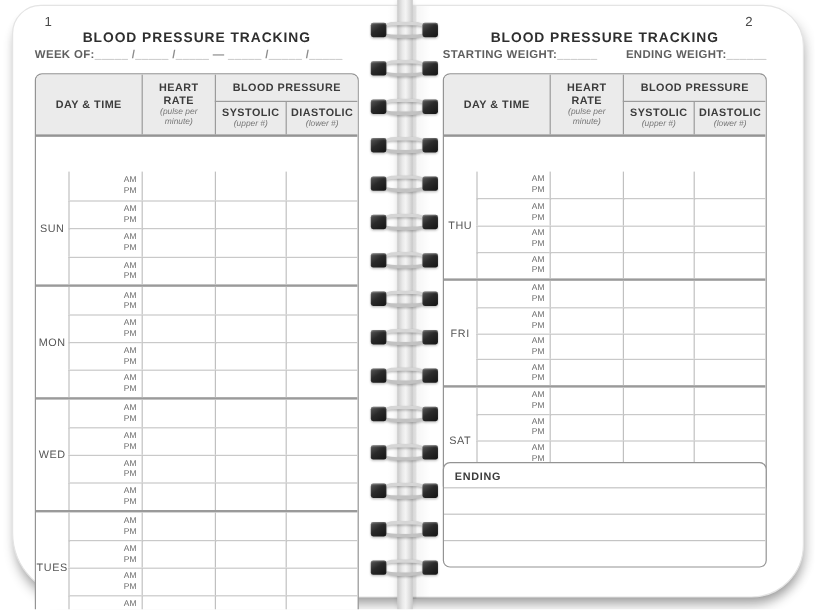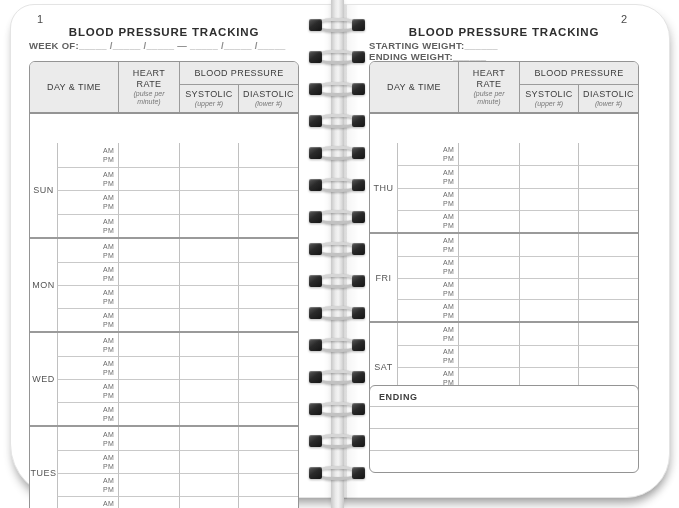--- a/index.html
+++ b/index.html
@@ -36,32 +36,32 @@
   
   .page-num{position:absolute;top:8px;font-size:11px;color:#4a4a4a;letter-spacing:.5px;}
   .pn-left{left:26px;}
   .pn-right{left:280px;}
   .page-title{position:absolute;top:8px;width:270px;text-align:center;
     font-size:11.5px;font-weight:bold;color:#2e2e2e;letter-spacing:.8px;margin-top:13px;}
   .pt-left{left:18px;}
   .pt-right{left:28px;}
   .fill-line{position:absolute;top:35px;height:14px;font-size:9.5px;color:var(--text-medium);letter-spacing:.3px;white-space:nowrap;font-weight:bold;}
   .fl-left{left:18px;width:270px;}
-  .fl-right{left:28px;width:270px;display:flex;justify-content:space-between;flex-direction:column;}
+  .fl-right{left:28px;width:270px;display:flex;justify-content:space-between;}
   .blank{color:#8c8c8c;}
 
   
   .bp-table{position:absolute;top:56px;width:270px;background:#fff;
     border:1.5px solid var(--table-border);border-radius:6px;overflow:hidden;}
   .tbl-left{left:18px;}
   .tbl-right{left:28px;}
   .t-header{display:grid;grid-template-columns:88px 61px 59px 1fr;grid-template-rows:23px 1fr;
     height:52px;background:var(--header-bg);border-bottom:2px solid var(--table-border);}
   .hcell{display:flex;flex-direction:column;align-items:center;justify-content:center;text-align:center;}
-  .h-main{font-size:9px;font-weight:normal;color:var(--text-dark);letter-spacing:.4px;line-height:10.5px;}
+  .h-main{font-size:9px;font-weight:bold;color:var(--text-dark);letter-spacing:.4px;line-height:10.5px;}
   .h-sub{font-size:7px;font-style:italic;color:#787878;line-height:8px;margin-top:1px;}
   .h-daytime{grid-area:1/1/3/2;}
   .h-heart{grid-area:1/2/3/3;border-left:1px solid #9b9b9b;padding:0 8px;}
   .h-bp{grid-area:1/3/2/5;border-left:1px solid #9b9b9b;border-bottom:1px solid #9b9b9b;}
   .h-sys{grid-area:2/3/3/4;border-left:1px solid #9b9b9b;}
   .h-dia{grid-area:2/4/3/5;border-left:1px solid #9b9b9b;}
 
   .t-body{display:block;margin-top:29px;}
   .day-block{display:grid;grid-template-columns:27px 61px 61px 59px 1fr;grid-template-rows:repeat(4,1fr);}
   .tbl-left .day-block{height:94px;}

